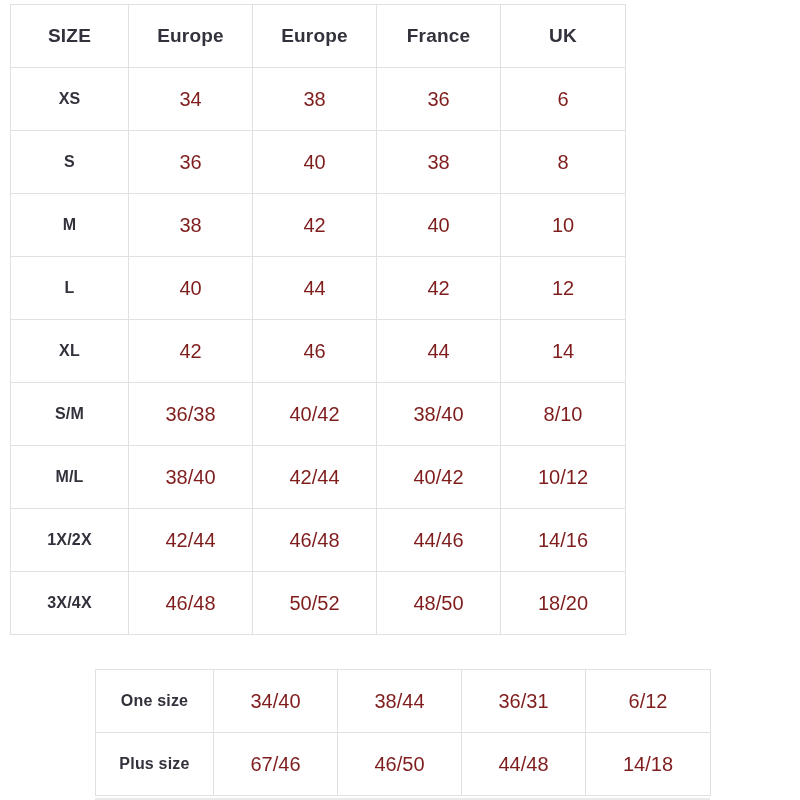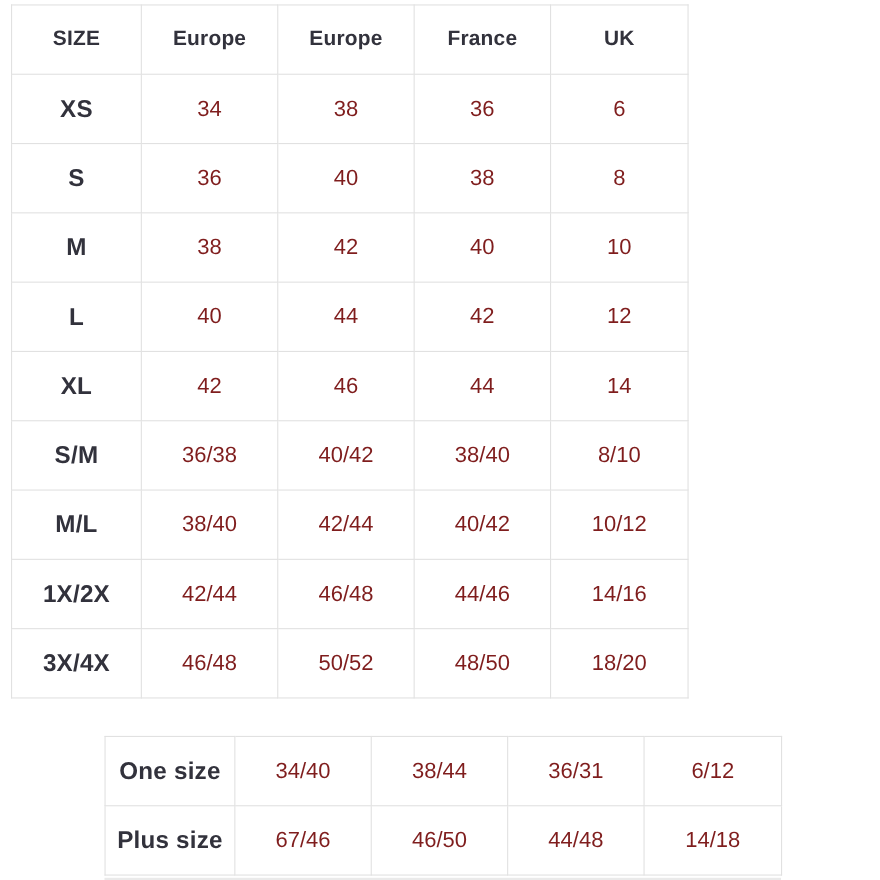--- a/index.html
+++ b/index.html
@@ -35,21 +35,21 @@
   #main-table { margin-top: 4px; margin-left: 10px; }
   #special-table { margin-top: 34px; border-radius: 21px; }
   .hdr-cell {
     font-weight: 700;
     font-size: 19px;
     color: #32323c;
     letter-spacing: 0.2px;
   }
   .label-cell {
     font-weight: 700;
-    font-size: 22px;
+    font-size: 16px;
     color: #32323c;
     letter-spacing: 0.2px;
   }
   .value-cell {
     font-weight: 400;
     font-size: 20px;
     color: #7f1d1d;
   }
   .bottom-divider {
     width: 615px;

